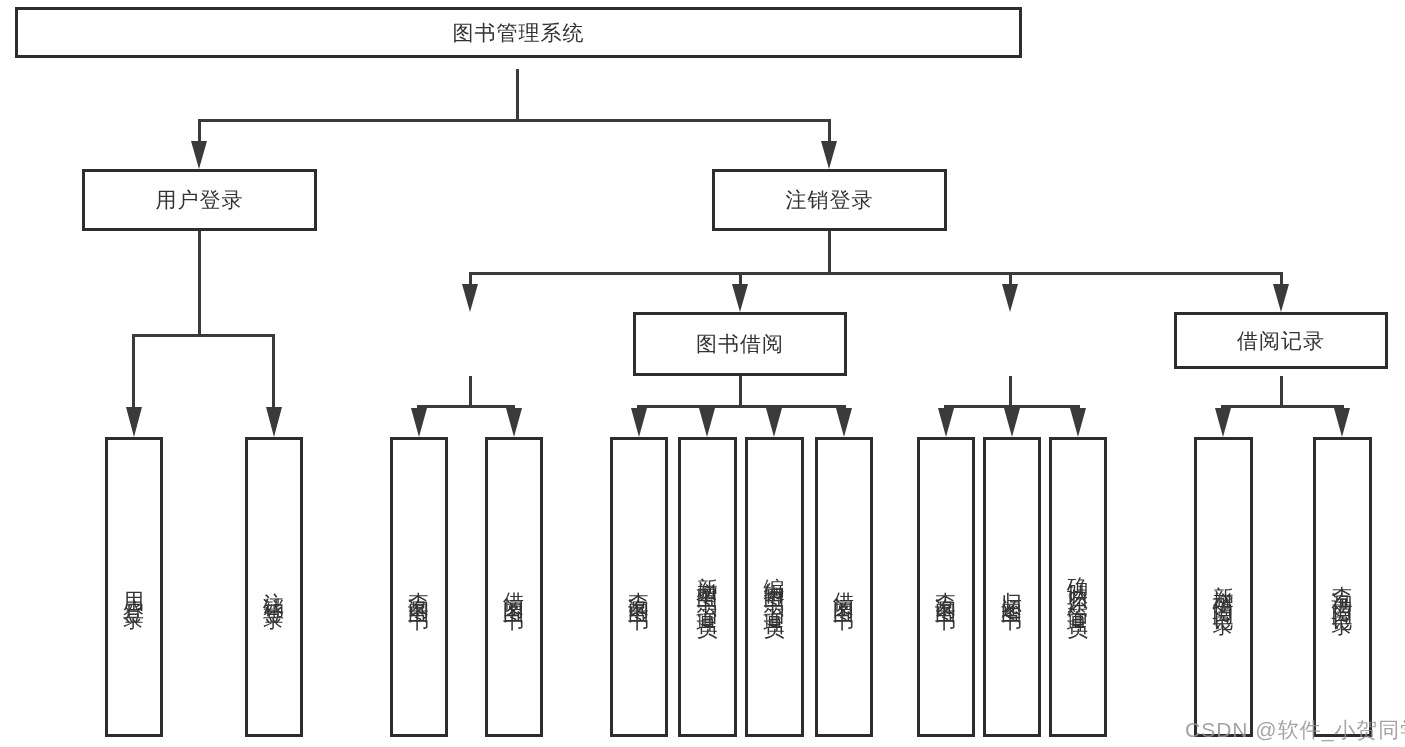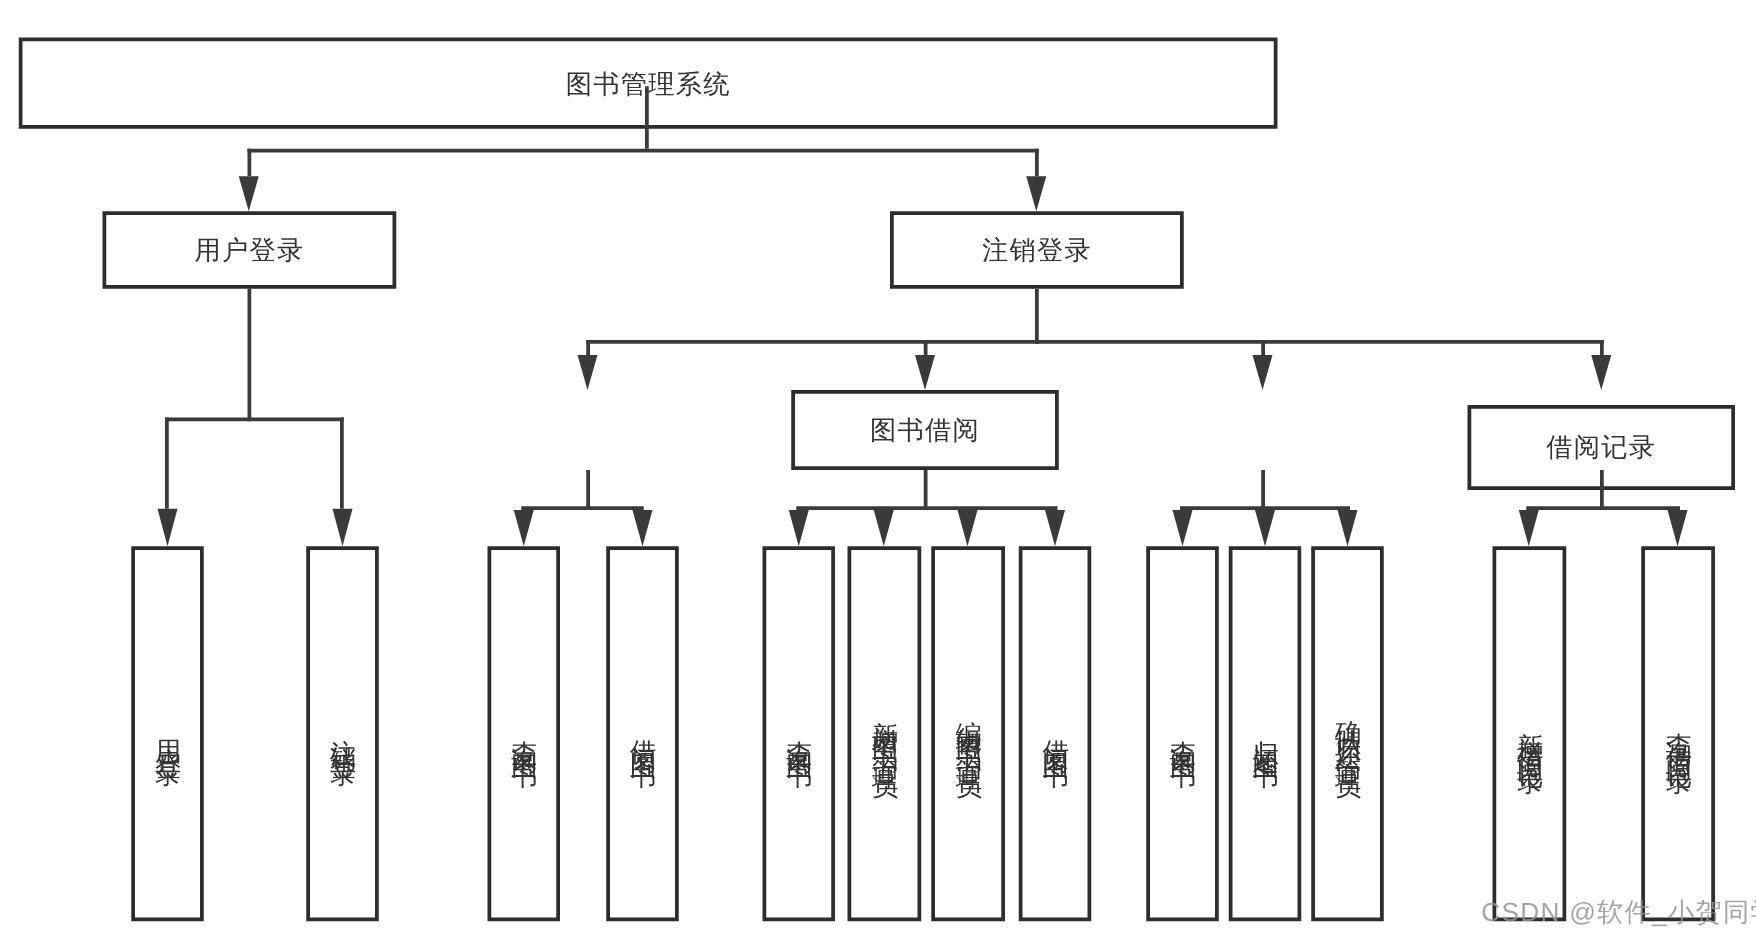--- a/index.html
+++ b/index.html
@@ -20,21 +20,21 @@
   .arrow{position:absolute;width:0;height:0;border-left:8px solid transparent;border-right:8px solid transparent;border-top:28px solid #3a3a3a;}
   .arrow.tall{border-top-width:30px;}
   .arrow.mid{border-top-width:29px;}
   #watermark{position:absolute;left:1185px;top:716px;font-size:21px;color:rgba(148,148,148,0.85);letter-spacing:1px;white-space:nowrap;}
 </style>
 </head>
 <body>
 
 <div id="stage">
 
-  <div class="box" style="left:15px;top:30px;width:1007px;height:73px">
+  <div class="box" style="left:15px;top:7px;width:1007px;height:51px">
     <span>图书管理系统</span>
   </div>
 
   <div class="vline" style="left:516px;top:69px;height:50px"></div>
   <div class="hline" style="left:198px;top:119px;width:633px"></div>
   <div class="vline" style="left:198px;top:119px;height:22px"></div>
   <div class="arrow" style="left:191px;top:141px"></div>
   <div class="vline" style="left:828px;top:119px;height:22px"></div>
   <div class="arrow" style="left:821px;top:141px"></div>
 
@@ -59,21 +59,21 @@
   <div class="vline" style="left:739px;top:272px;height:14px"></div>
   <div class="arrow" style="left:732px;top:284px"></div>
   <div class="vline" style="left:1009px;top:272px;height:14px"></div>
   <div class="arrow" style="left:1002px;top:284px"></div>
   <div class="vline" style="left:1280px;top:272px;height:14px"></div>
   <div class="arrow" style="left:1273px;top:284px"></div>
 
   <div class="box" style="left:633px;top:312px;width:214px;height:64px">
     <span>图书借阅</span>
   </div>
-  <div class="box" style="left:1174px;top:324px;width:214px;height:68px">
+  <div class="box" style="left:1174px;top:312px;width:214px;height:57px">
     <span>借阅记录</span>
   </div>
 
   <div class="vline" style="left:469px;top:376px;height:31px"></div>
   <div class="hline" style="left:417px;top:405px;width:98px"></div>
   <div class="arrow mid" style="left:411px;top:408px"></div>
   <div class="arrow mid" style="left:506px;top:408px"></div>
 
   <div class="vline" style="left:739px;top:376px;height:31px"></div>
   <div class="hline" style="left:637px;top:405px;width:209px"></div>

